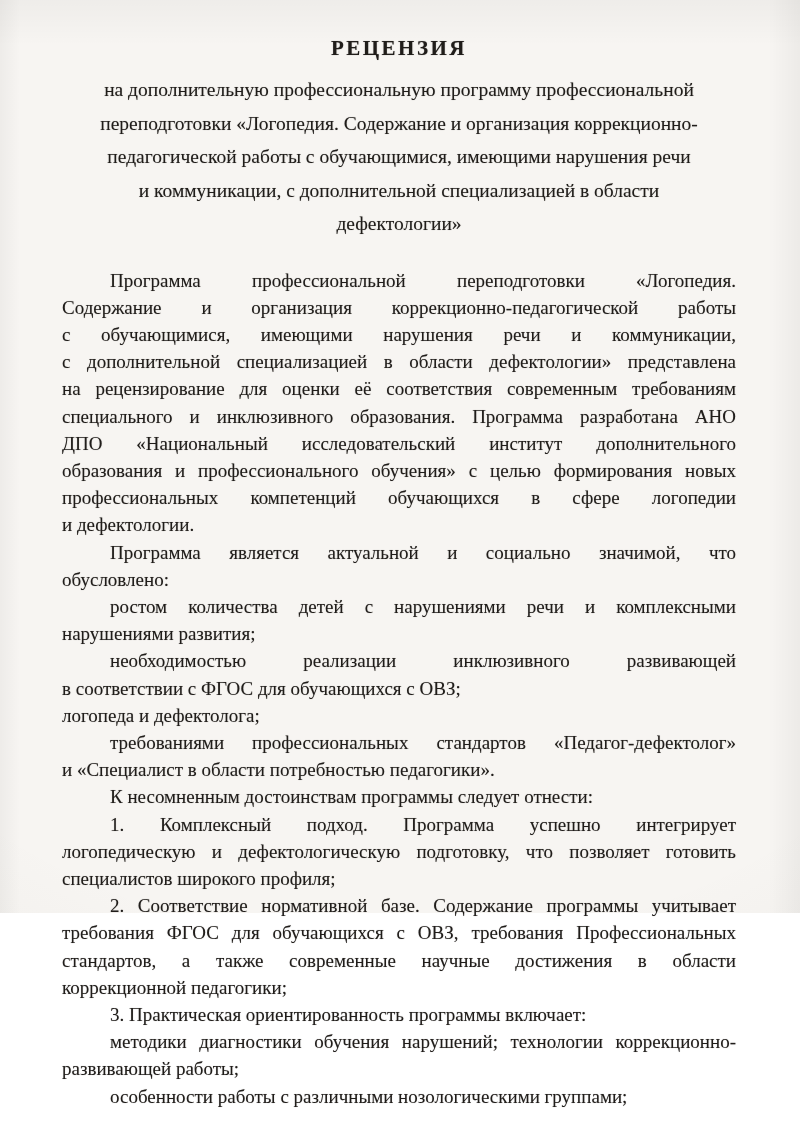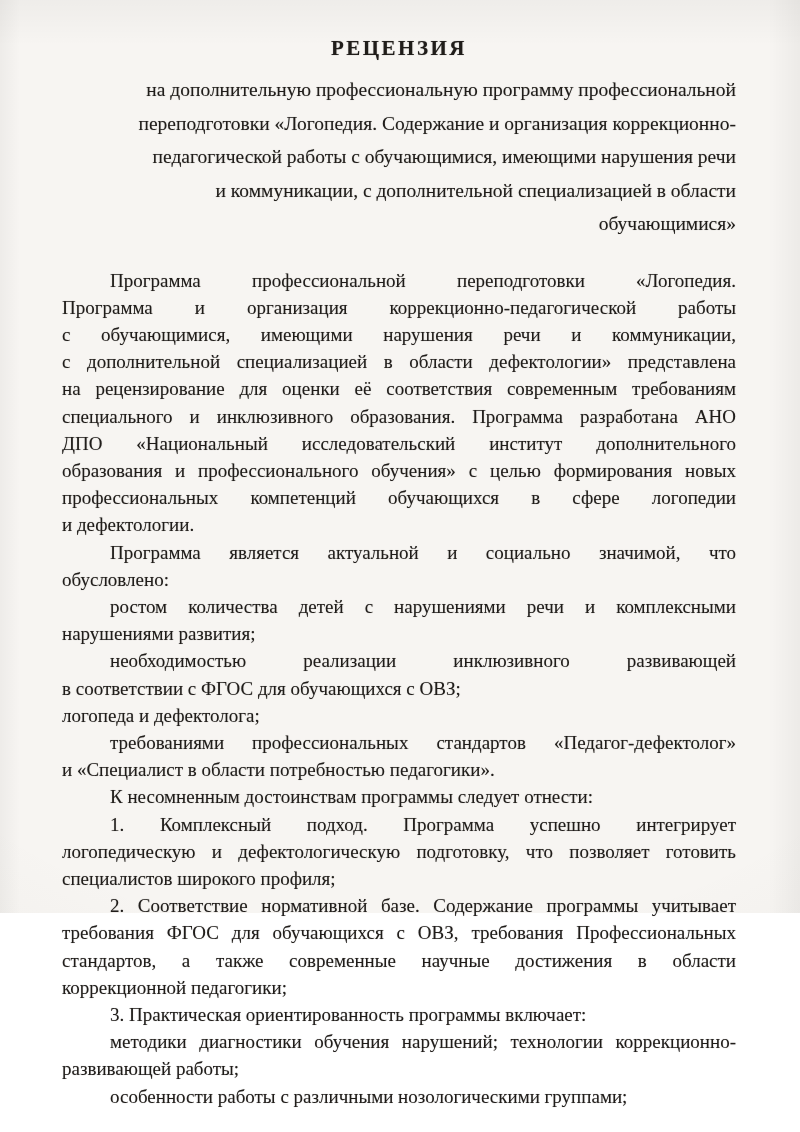--- a/index.html
+++ b/index.html
@@ -29,21 +29,21 @@
     font-size: 21px;
     font-weight: bold;
     letter-spacing: 2.5px;
     text-shadow: 0 0 1px rgba(30,28,26,0.45);
   }
   .doc-subtitle {
     margin: 0 0 26px 0;
   }
   .doc-subtitle .sub-line {
     display: block;
-    text-align: right;
+    text-align: center;
     font-size: 19.5px;
     line-height: 33.5px;
     text-shadow: 0 0 1px rgba(30,28,26,0.35);
   }
   .doc-body {
     font-size: 19px;
     text-shadow: 0 0 1px rgba(30,28,26,0.33);
   }
   .para { margin: 0; }
   .line {
@@ -61,28 +61,28 @@
 
 <div class="page">
 
   <h1 class="doc-title">РЕЦЕНЗИЯ</h1>
 
   <div class="doc-subtitle">
     <span class="sub-line">на дополнительную профессиональную программу профессиональной</span>
     <span class="sub-line">переподготовки «Логопедия. Содержание и организация коррекционно-</span>
     <span class="sub-line">педагогической работы с обучающимися, имеющими нарушения речи</span>
     <span class="sub-line">и коммуникации, с дополнительной специализацией в области</span>
-    <span class="sub-line">обучающимися»</span>
+    <span class="sub-line">дефектологии»</span>
   </div>
 
   <div class="doc-body">
 
     <p class="para">
       <span class="line first">Программа профессиональной переподготовки «Логопедия.</span>
-      <span class="line">Программа и организация коррекционно-педагогической работы</span>
+      <span class="line">Содержание и организация коррекционно-педагогической работы</span>
       <span class="line">с обучающимися, имеющими нарушения речи и коммуникации,</span>
       <span class="line">с дополнительной специализацией в области дефектологии» представлена</span>
       <span class="line">на рецензирование для оценки её соответствия современным требованиям</span>
       <span class="line">специального и инклюзивного образования. Программа разработана АНО</span>
       <span class="line">ДПО «Национальный исследовательский институт дополнительного</span>
       <span class="line">образования и профессионального обучения» с целью формирования новых</span>
       <span class="line">профессиональных компетенций обучающихся в сфере логопедии</span>
       <span class="line last">и дефектологии.</span>
     </p>
 

